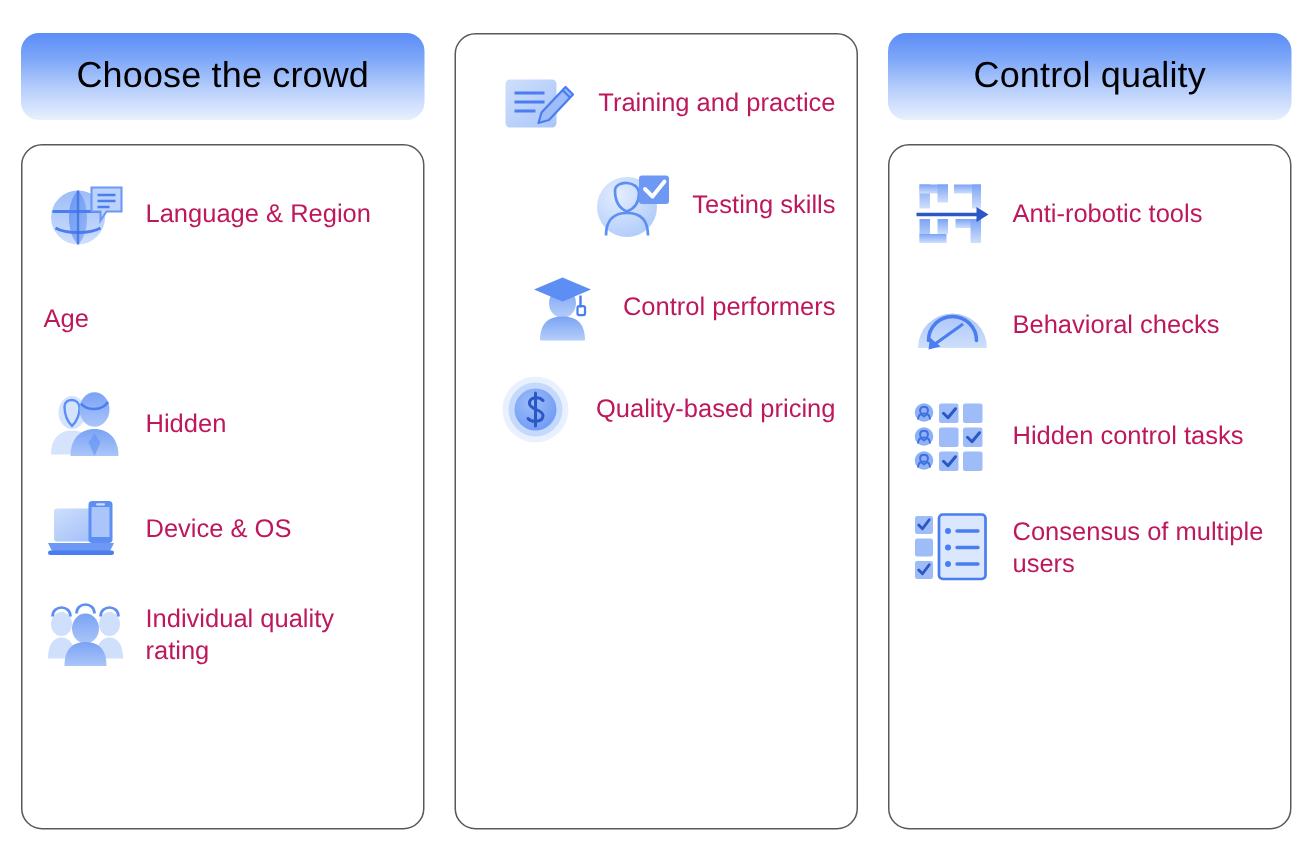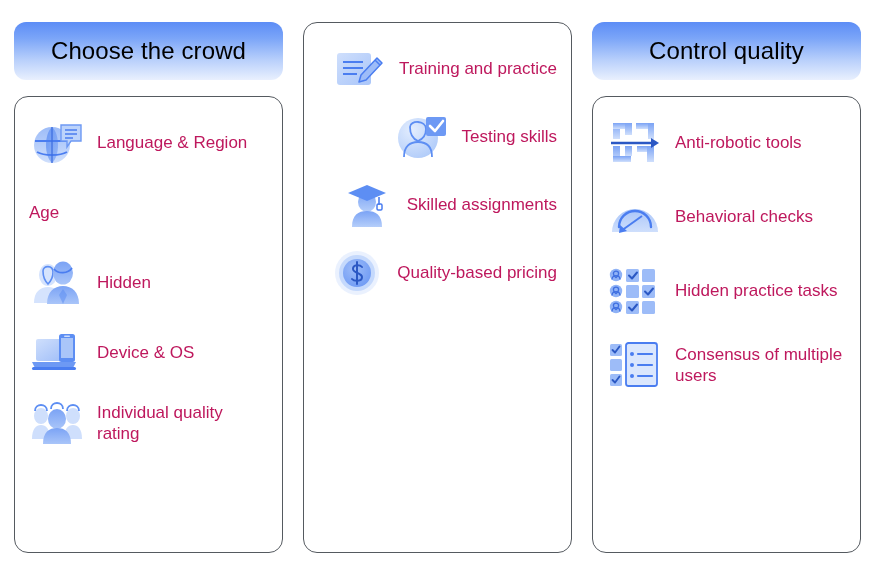--- a/index.html
+++ b/index.html
@@ -244,21 +244,21 @@
                   <stop offset="1" stop-color="#b5cefa"></stop>
               </linearGradient>
             </defs>
             <ellipse cx="26" cy="22" rx="9" ry="10" fill="url(#g9a)"></ellipse>
             <path d="M11 47 C11 35 17 31 26 31 C35 31 41 35 41 47 Z" fill="url(#g9a)"></path>
             <path d="M26 5 L45 13 L26 21 L7 13 Z" fill="#5d8ef3"></path>
             <path d="M38 17 V25" stroke="#4a7df0" stroke-width="1.6" fill="none"></path>
             <rect x="36" y="24" width="5" height="6" rx="1.2" fill="none" stroke="#4a7df0" stroke-width="1.5"></rect>
           </svg>
         </span>
-        <span class="item-label">Skilled assignments</span>
+        <span class="item-label">Control performers</span>
       </div>
 
       <div class="item">
         <span class="item-icon">
           <svg width="52" height="48" viewBox="0 0 52 48">
             <defs>
               <radialGradient id="g10a" cx="0.4" cy="0.35" r="0.75">
                 <stop offset="0" stop-color="#9dbcf8"></stop>
                   <stop offset="1" stop-color="#6d99f4"></stop>
               </radialGradient>
@@ -352,21 +352,21 @@
               <rect x="17" y="33" width="13" height="13" rx="1.5"></rect>
               <rect x="33" y="33" width="13" height="13" rx="1.5"></rect>
             </g>
             <g fill="none" stroke="#2b58c4" stroke-width="2" stroke-linecap="round" stroke-linejoin="round">
               <path d="M20 7.5 L23 10.5 L28 4.5"></path>
               <path d="M36 23.5 L39 26.5 L44 20.5"></path>
               <path d="M20 39.5 L23 42.5 L28 36.5"></path>
             </g>
           </svg>
         </span>
-        <span class="item-label">Hidden practice tasks</span>
+        <span class="item-label">Hidden control tasks</span>
       </div>
 
       <div class="item">
         <span class="item-icon">
           <svg width="52" height="46" viewBox="0 0 52 46">
             <g fill="#9dbcf8">
               <rect x="1" y="2" width="12" height="12" rx="1.5"></rect>
               <rect x="1" y="17" width="12" height="12" rx="1.5"></rect>
               <rect x="1" y="32" width="12" height="12" rx="1.5"></rect>
             </g>

